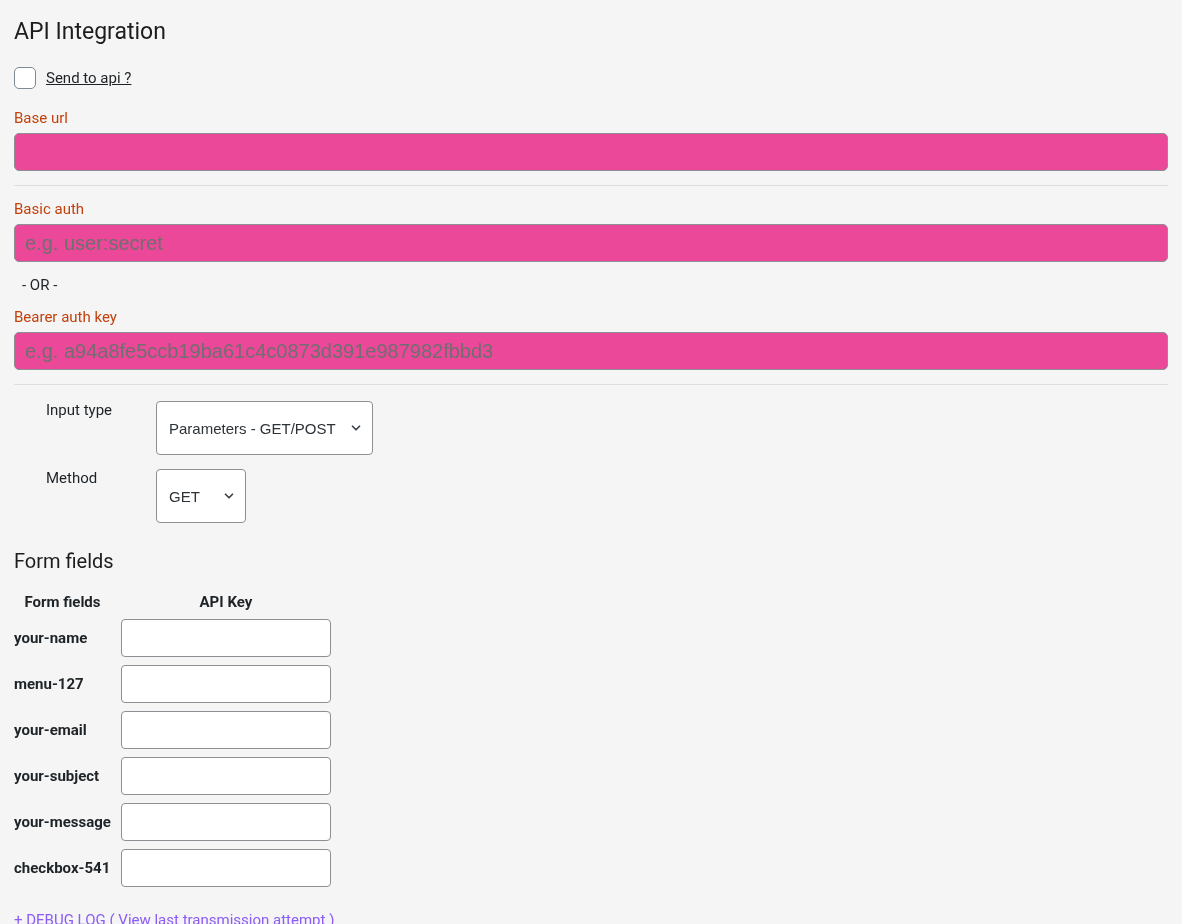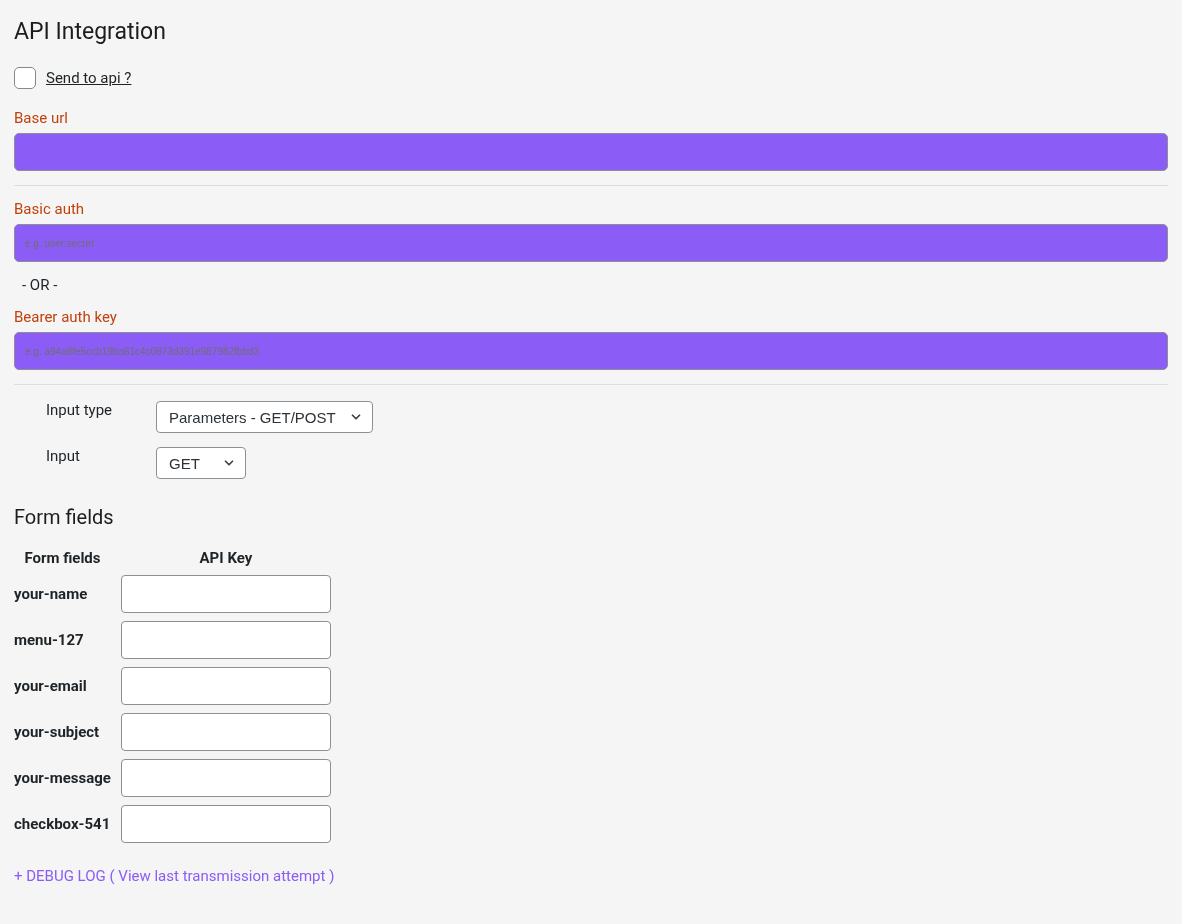--- a/index.html
+++ b/index.html
@@ -59,22 +59,22 @@
     font-size:15px;
     color:#1d2327;
     text-decoration:underline;
   }
   input[type=text].full{
     width:100%;
     box-sizing:border-box;
     height:38px;
     border:1px solid #8c8f94;
     border-radius:5px;
-    background:#8b5cf6;
-    font-size:10px;
+    background:#ec4899;
+    font-size:20px;
     padding:4px 10px;
     color:#2c3338;
     outline:none;
   }
   input[type=text].full::placeholder{
     color:#6f6f6f;
   }
   .or-sep{
     font-size:15px;
     color:#1d2327;
@@ -98,21 +98,21 @@
   }
   select.wp{
     appearance:none;
     -webkit-appearance:none;
     background:#fff;
     border:1px solid #8c8f94;
     border-radius:4px;
     color:#2c3338;
     font-size:15px;
     padding:6px 36px 6px 12px;
-    height:32px;
+    height:54px;
     cursor:pointer;
     outline:none;
   }
   .select-wrap .chev{
     position:absolute;
     right:10px;
     top:50%;
     transform:translateY(-50%);
     pointer-events:none;
     width:14px;height:14px;
@@ -196,21 +196,21 @@
       </select>
       <span class="chev">
         <svg width="14" height="14" viewBox="0 0 24 24" fill="none" stroke="#3c434a" stroke-width="3" stroke-linecap="round" stroke-linejoin="round">
             <polyline points="6 9 12 15 18 9"></polyline>
           </svg>
       </span>
     </div>
   </div>
 
   <div class="inline-row" style="margin-top:14px;">
-    <div class="lbl">Input</div>
+    <div class="lbl">Method</div>
     <div class="select-wrap">
       <select class="wp" style="min-width:90px;">
         <option>GET</option>
       </select>
       <span class="chev">
         <svg width="14" height="14" viewBox="0 0 24 24" fill="none" stroke="#3c434a" stroke-width="3" stroke-linecap="round" stroke-linejoin="round">
             <polyline points="6 9 12 15 18 9"></polyline>
           </svg>
       </span>
     </div>

